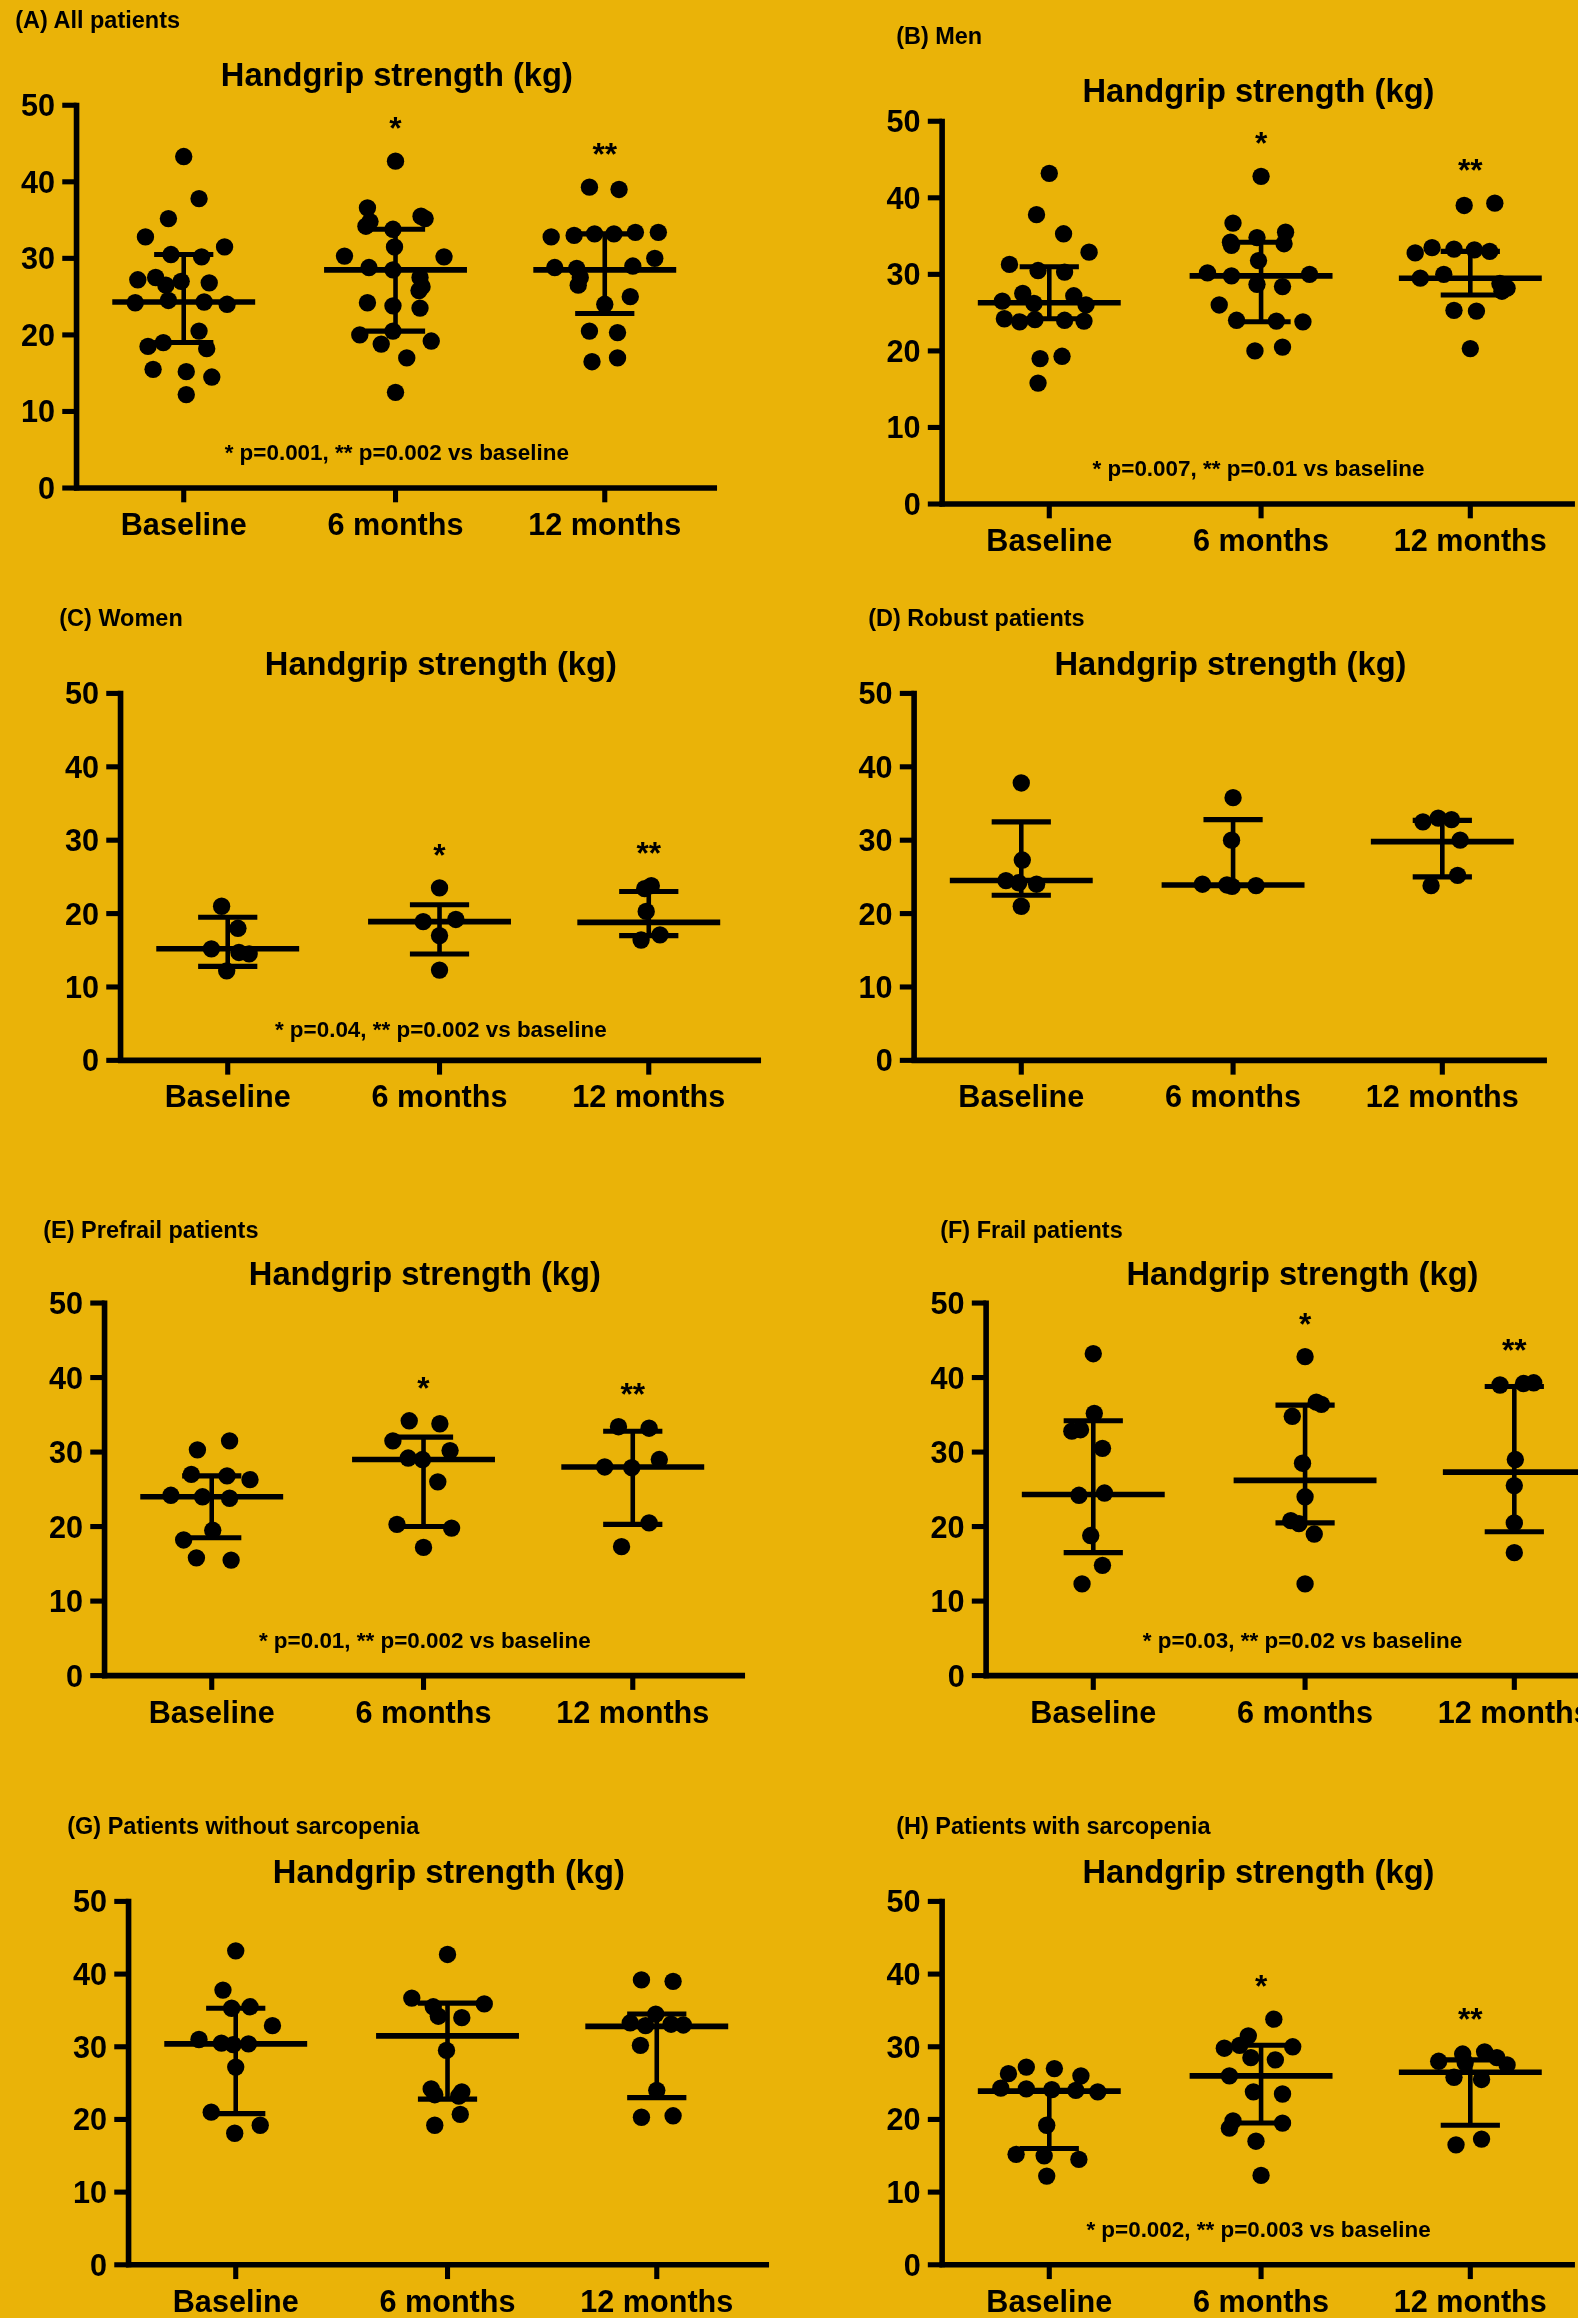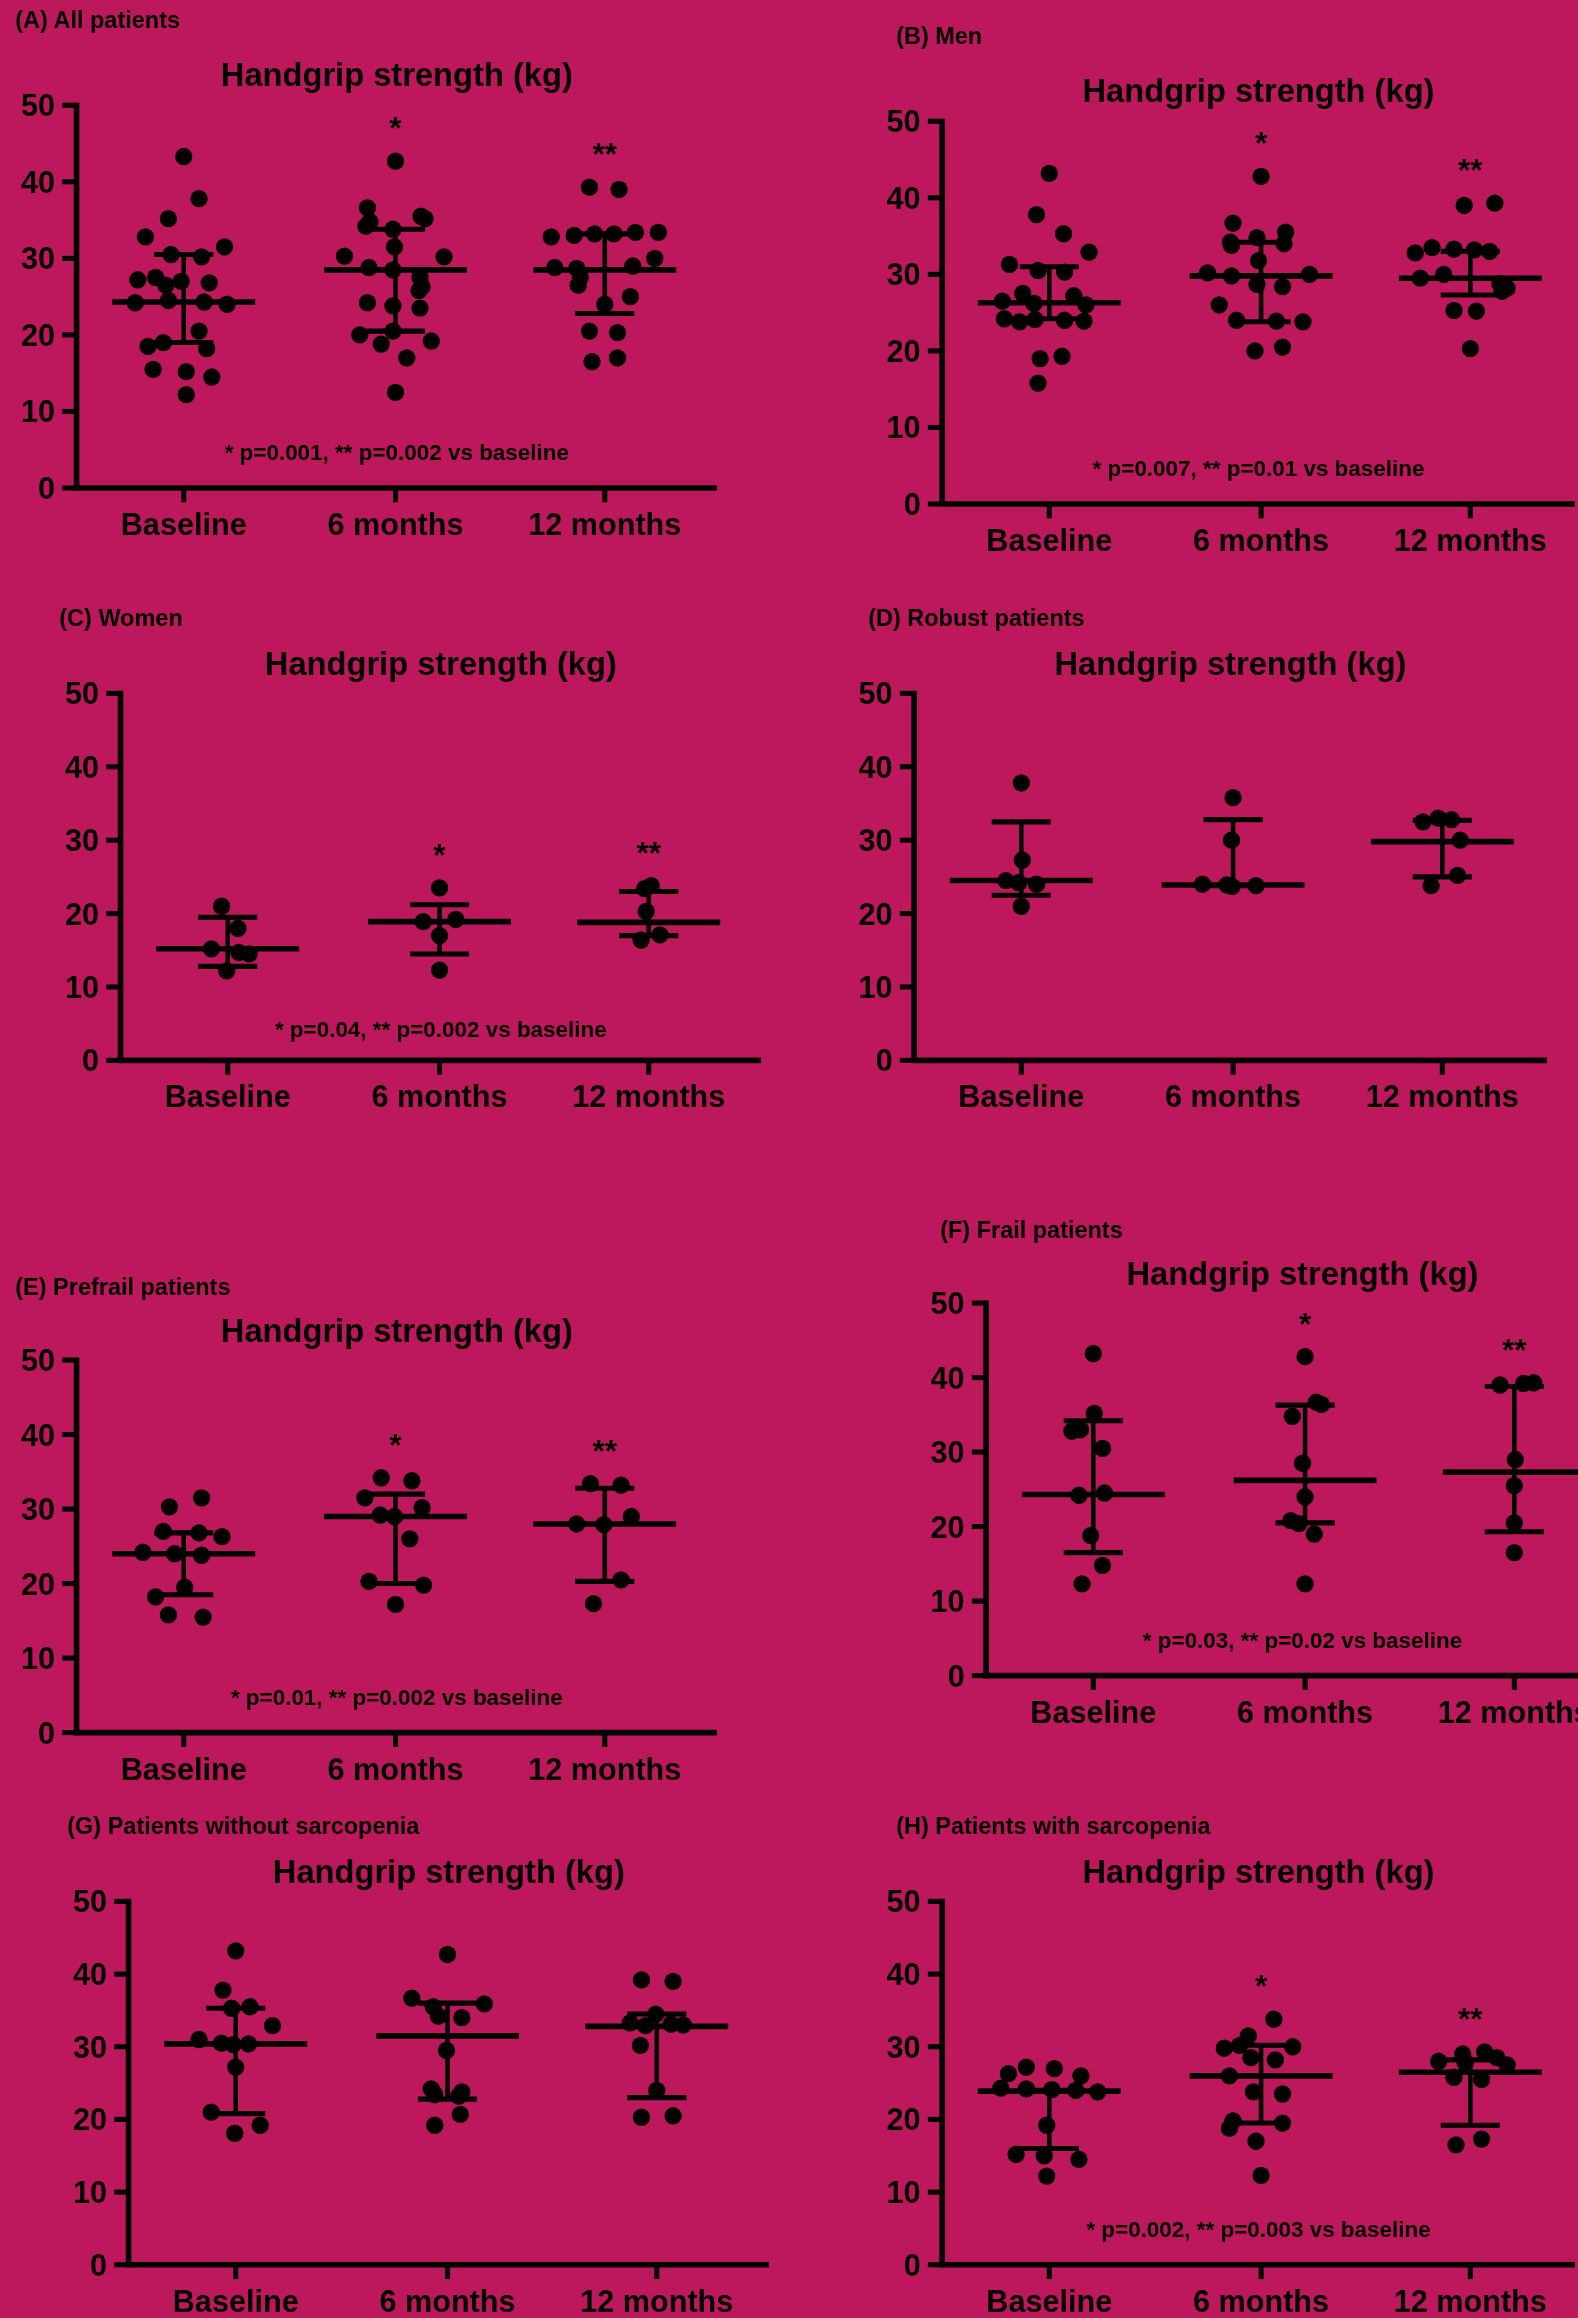--- a/index.html
+++ b/index.html
@@ -22,21 +22,21 @@
   .panel-label   { font-size: 46px; font-weight: 700; }
   .plot-title    { font-size: 64px; font-weight: 700; }
   .tick-label    { font-size: 60px; font-weight: 700; }
   .x-label       { font-size: 60px; font-weight: 700; }
   .annot         { font-size: 44px; font-weight: 700; }
   .sig           { font-size: 62px; font-weight: 700; }
 </style>
 </head>
 <body>
 
-<div id="figure" style="background: #be185d;">
+<div id="figure" style="background: #eab308;">
     <div class="panel" style="left: 0px; top: 0px;">
       <svg width="789" height="580" viewBox="0 0 1546 1136">
         <text x="30" y="55" text-anchor="start" class="panel-label">(A) All patients</text>
         <text x="777.5" y="168" text-anchor="middle" class="plot-title">Handgrip strength (kg)</text>
         <line x1="150" y1="201" x2="150" y2="961" stroke="#000000" stroke-width="11"></line>
         <line x1="145" y1="956" x2="1405" y2="956" stroke="#000000" stroke-width="11"></line>
         <line x1="122" y1="956" x2="150" y2="956" stroke="#000000" stroke-width="10"></line>
         <text x="108" y="956" text-anchor="end" dominant-baseline="central" class="tick-label">0</text>
         <line x1="122" y1="806" x2="150" y2="806" stroke="#000000" stroke-width="10"></line>
         <text x="108" y="806" text-anchor="end" dominant-baseline="central" class="tick-label">10</text>
@@ -340,21 +340,21 @@
         <line x1="1277" y1="581.5" x2="1393" y2="581.5" stroke="#000000" stroke-width="10"></line>
         <line x1="1195" y1="512.476" x2="1475" y2="512.476" stroke="#000000" stroke-width="11"></line>
         <circle cx="1327" cy="466.46" r="17" fill="#000000"></circle>
         <circle cx="1353" cy="469.33600000000007" r="17" fill="#000000"></circle>
         <circle cx="1297" cy="473.65" r="17" fill="#000000"></circle>
         <circle cx="1370" cy="509.6" r="17" fill="#000000"></circle>
         <circle cx="1365" cy="578.624" r="17" fill="#000000"></circle>
         <circle cx="1313" cy="598.756" r="17" fill="#000000"></circle>
       </svg>
     </div>
-    <div class="panel" style="left: 0px; top: 1216px;">
+    <div class="panel" style="left: 0px; top: 1159px; padding-left: 28px;">
       <svg width="789" height="580" viewBox="0 0 1546 1136">
         <text x="30" y="155" text-anchor="start" class="panel-label">(E) Prefrail patients</text>
         <text x="777.5" y="246" text-anchor="middle" class="plot-title">Handgrip strength (kg)</text>
         <line x1="150" y1="277" x2="150" y2="1017" stroke="#000000" stroke-width="11"></line>
         <line x1="145" y1="1012" x2="1405" y2="1012" stroke="#000000" stroke-width="11"></line>
         <line x1="122" y1="1012" x2="150" y2="1012" stroke="#000000" stroke-width="10"></line>
         <text x="108" y="1012" text-anchor="end" dominant-baseline="central" class="tick-label">0</text>
         <line x1="122" y1="866" x2="150" y2="866" stroke="#000000" stroke-width="10"></line>
         <text x="108" y="866" text-anchor="end" dominant-baseline="central" class="tick-label">10</text>
         <line x1="122" y1="720" x2="150" y2="720" stroke="#000000" stroke-width="10"></line>

